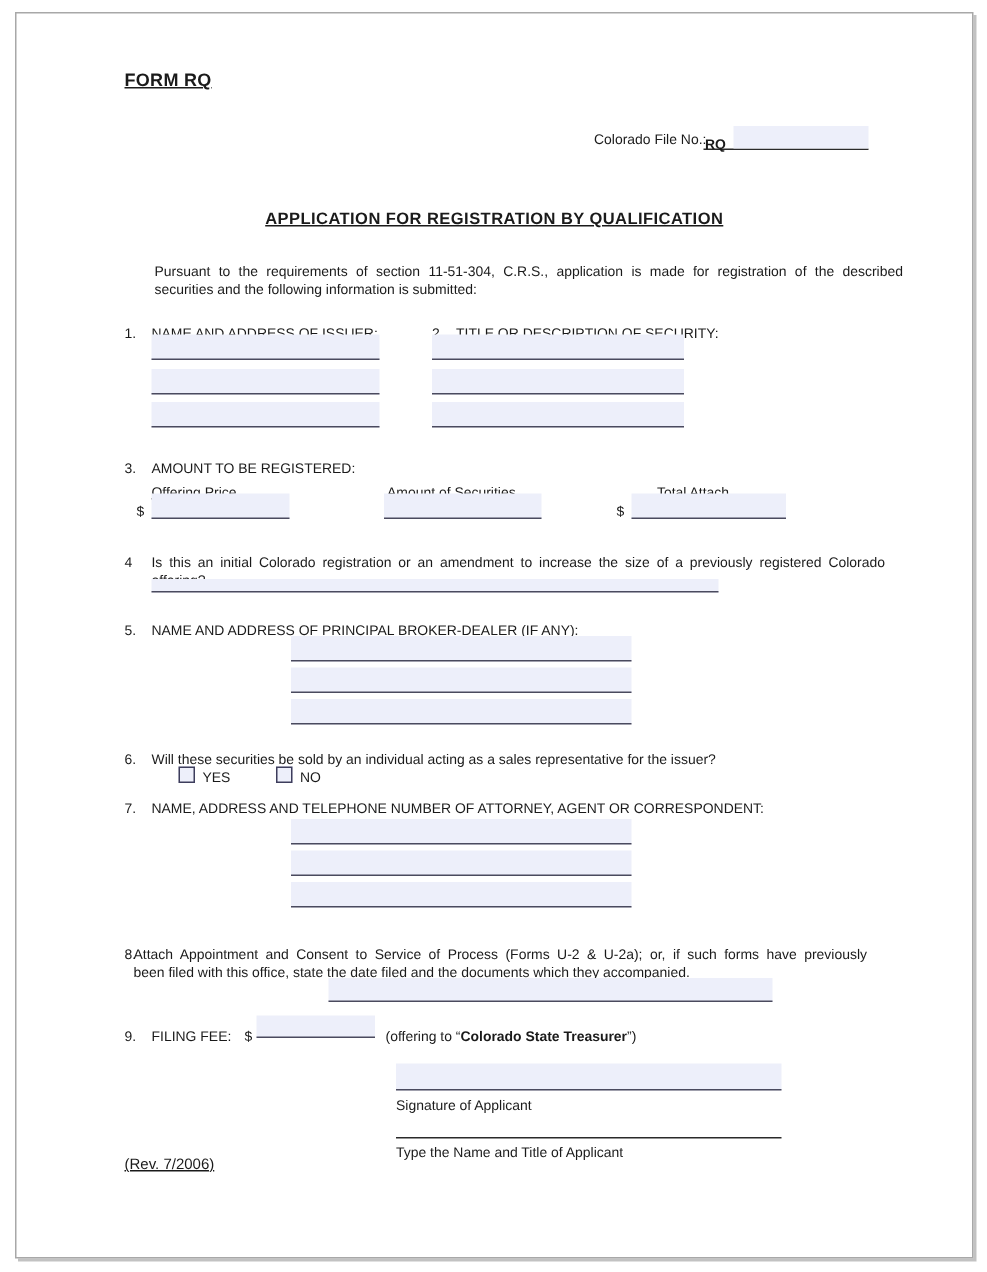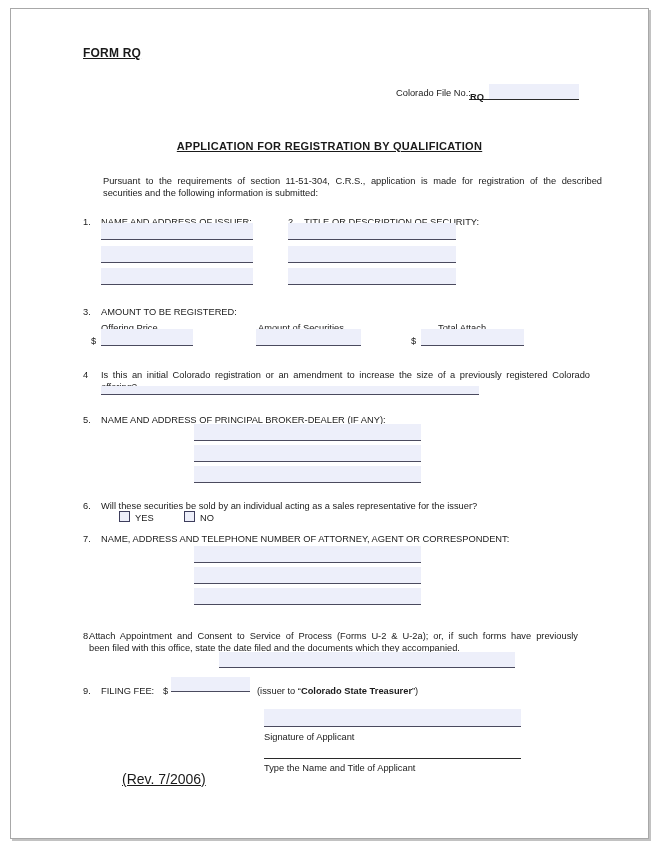--- a/index.html
+++ b/index.html
@@ -46,21 +46,21 @@
     border-bottom: 1px solid #2a2a2a;
   }
   .fileno-wrap .fill {
     position: absolute; left: 20px; top: 1px; width: 90px; height: 15px;
     background: var(--field-fill, #EDEFFA);
   }
   .fileno-wrap .prefix {
     position: relative; z-index: 1;
     font-size: 9.3px; font-weight: bold; top: 3px; left: 1px;
   }
-  .rev { font-size: 14px; text-decoration: underline; margin-left: 39px; }
+  .rev { font-size: 10px; text-decoration: underline; }
 </style>
 </head>
 <body>
 
 <div class="page">
 
   <div class="a form-code" style="left:72px; top:37px;">FORM RQ</div>
 
 
   <div class="a t" style="left:385px; top:78px;">Colorado File No.:</div>
@@ -130,21 +130,21 @@
   <div class="a p" style="left:78px; top:621px; width:489px;">
     <div class="just">Attach Appointment and Consent to Service of Process (Forms U-2 &amp; U-2a); or, if such forms have previously</div>
     <div>been filed with this office, state the date filed and the documents which they accompanied.</div>
   </div>
   <div class="fld" style="left:208px; top:643px; width:296px; height:16px;"></div>
 
   <div class="a t" style="left:72px; top:676px;">9.</div>
   <div class="a t" style="left:90px; top:676px;">FILING FEE:</div>
   <div class="a t" style="left:152px; top:676px;">$</div>
   <div class="fld" style="left:160px; top:668px; width:79px; height:15px;"></div>
-  <div class="a t" style="left:246px; top:676px;"><span>(issuer to “</span><span class="b">Colorado State Treasurer</span><span>”)</span></div>
+  <div class="a t" style="left:246px; top:676px;"><span>(offering to “</span><span class="b">Colorado State Treasurer</span><span>”)</span></div>
 
   <div class="fld" style="left:253px; top:700px; width:257px; height:18px;"></div>
   <div class="a t" style="left:253px; top:722px;">Signature of Applicant</div>
 
   <div class="rule" style="left:253px; top:749px; width:257px;"></div>
   <div class="a t" style="left:253px; top:753px;">Type the Name and Title of Applicant</div>
 
   <div class="a rev" style="left:72px; top:762px;">(Rev. 7/2006)</div>
 
 </div>

